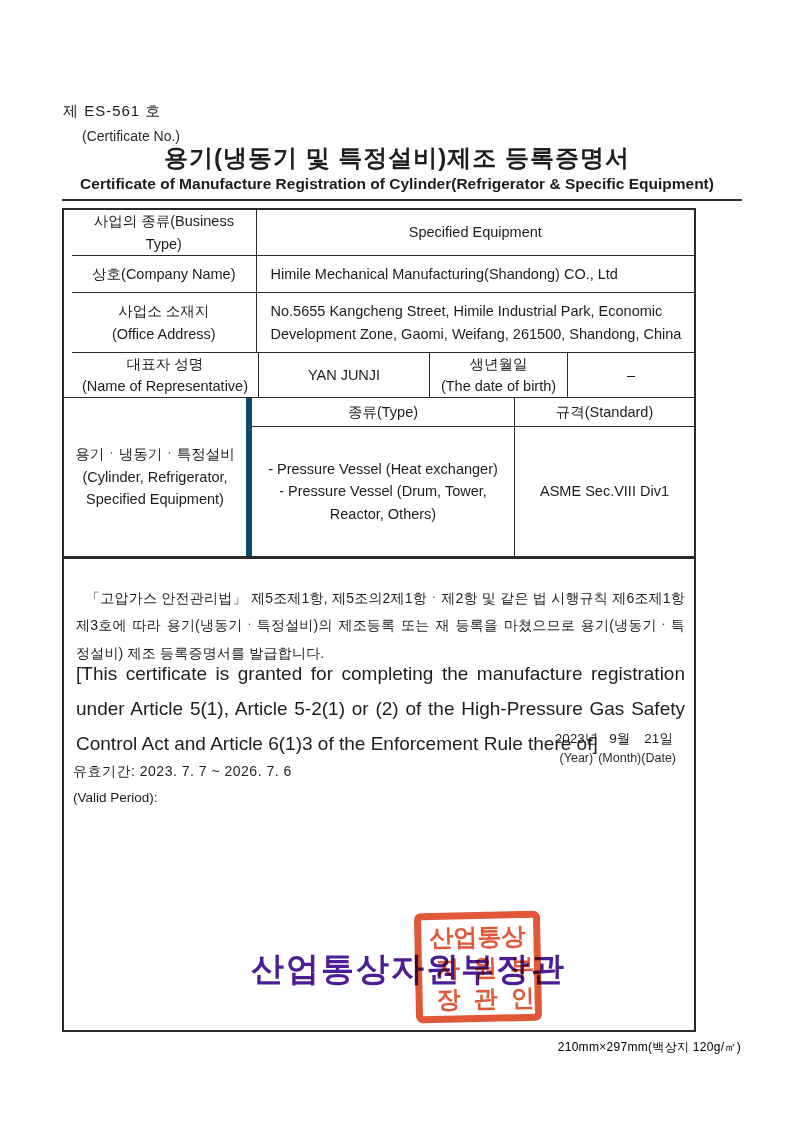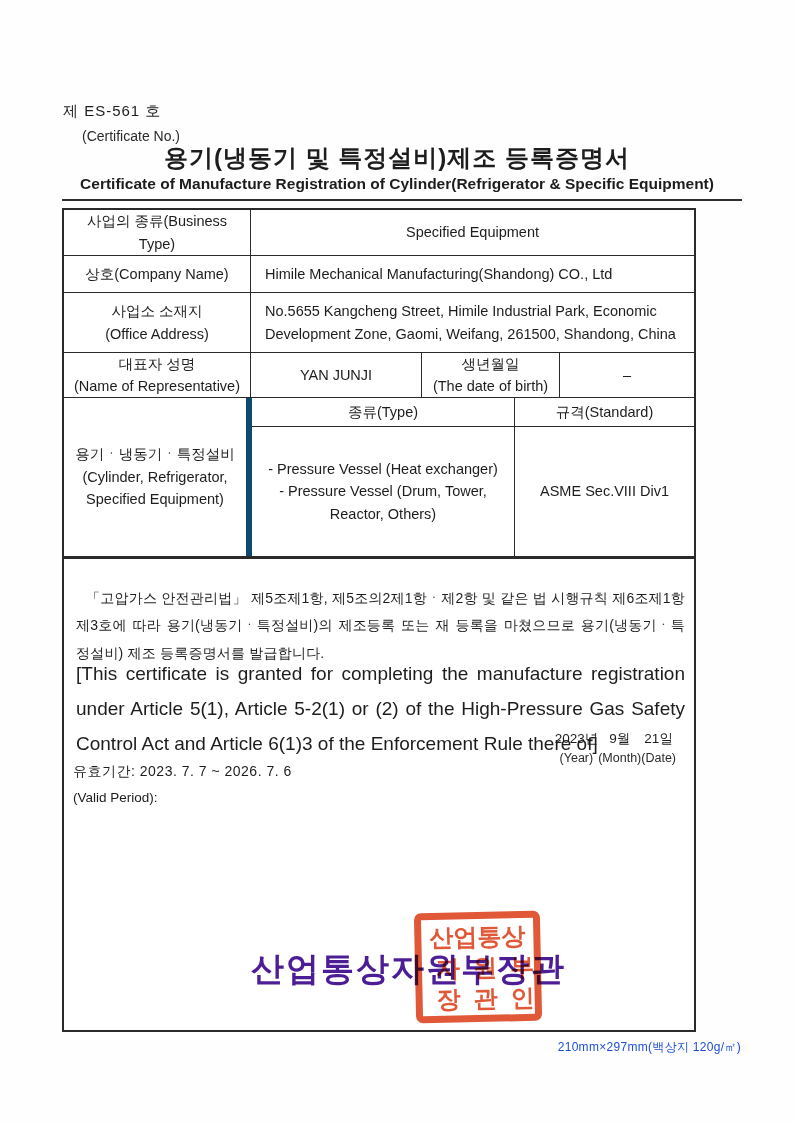--- a/index.html
+++ b/index.html
@@ -13,21 +13,21 @@
   .cert-no   { position:absolute; left:63px; top:102px; font-size:15px; letter-spacing:1px; }
   .cert-no-cap { position:absolute; left:62px; top:128px; font-size:14px; color:#2a2a2a;margin-left:20px; }
   .title-ko  { position:absolute; left:0; top:142px; width:100%; text-align:center;
                font-size:24px; font-weight:bold; letter-spacing:1px; }
   .title-en  { position:absolute; left:0; top:175px; width:100%; text-align:center;
                font-size:15.5px; font-weight:bold; }
   .title-rule { position:absolute; left:62px; top:199px; width:680px; height:2px; background:#2e2e2e; }
 
   
   .tbl { position:absolute; left:62px; top:208px; width:634px; border:2px solid #2a2a2a; background:#fff; }
-  .trow { display:flex; border-top:1px solid #2a2a2a; }
+  .trow { display:flex; border-top:1px solid #2a2a2a;margin-left:8px; }
   .trow:first-child { border-top:none; }
   .cell { display:flex; flex-direction:column; justify-content:center; align-items:center;
           font-size:14.5px; line-height:1.55; text-align:center; }
   .cell.bl { border-left:1px solid #2a2a2a; }
   .lab { width:186px; }
   .val-wide { width:444px; }
   .left-align { align-items:flex-start; text-align:left; padding:4px 10px 4px 14px; }
   .r1 { height:45px; } .r2 { height:37px; } .r3 { height:60px; } .r4 { height:45px; }
   .r5 { display:flex; border-top:1px solid #2a2a2a; height:159px; }
   .r5-right { width:448px; border-left:6px solid #0c4a6e; display:flex; flex-direction:column; }
@@ -50,21 +50,21 @@
   .signer { position:absolute; left:187px; top:388px; font-size:33px; font-weight:bold;
             letter-spacing:2px; color:#4c1d95; white-space:nowrap; }
   .seal { position:absolute; left:351px; top:353px; width:126px; height:110px;
           border:7px solid #df4b28; border-radius:7px; transform:rotate(-1.2deg);
           display:flex; flex-direction:column; justify-content:center;
           color:#df4b28; font-weight:bold; mix-blend-mode:multiply; opacity:0.93;
           padding:2px 4px; }
   .seal-line { font-size:24px; line-height:31px; text-align:center; white-space:nowrap; }
   .seal-line.spread { letter-spacing:13px; padding-left:10px; }
 
-  .footnote { position:absolute; right:53px; top:1039px; font-size:12px; color:#1d4ed8; letter-spacing:0.3px; }
+  .footnote { position:absolute; right:53px; top:1039px; font-size:12px; color:#000000; letter-spacing:0.3px; }
 </style>
 </head>
 <body>
 
 <div class="page">
 
   <div class="cert-no">제 ES-561 호</div>
   <div class="cert-no-cap">(Certificate No.)</div>
   <div class="title-ko">용기(냉동기 및 특정설비)제조 등록증명서</div>
   <div class="title-en">Certificate of Manufacture Registration of Cylinder(Refrigerator &amp; Specific Equipment)</div>

